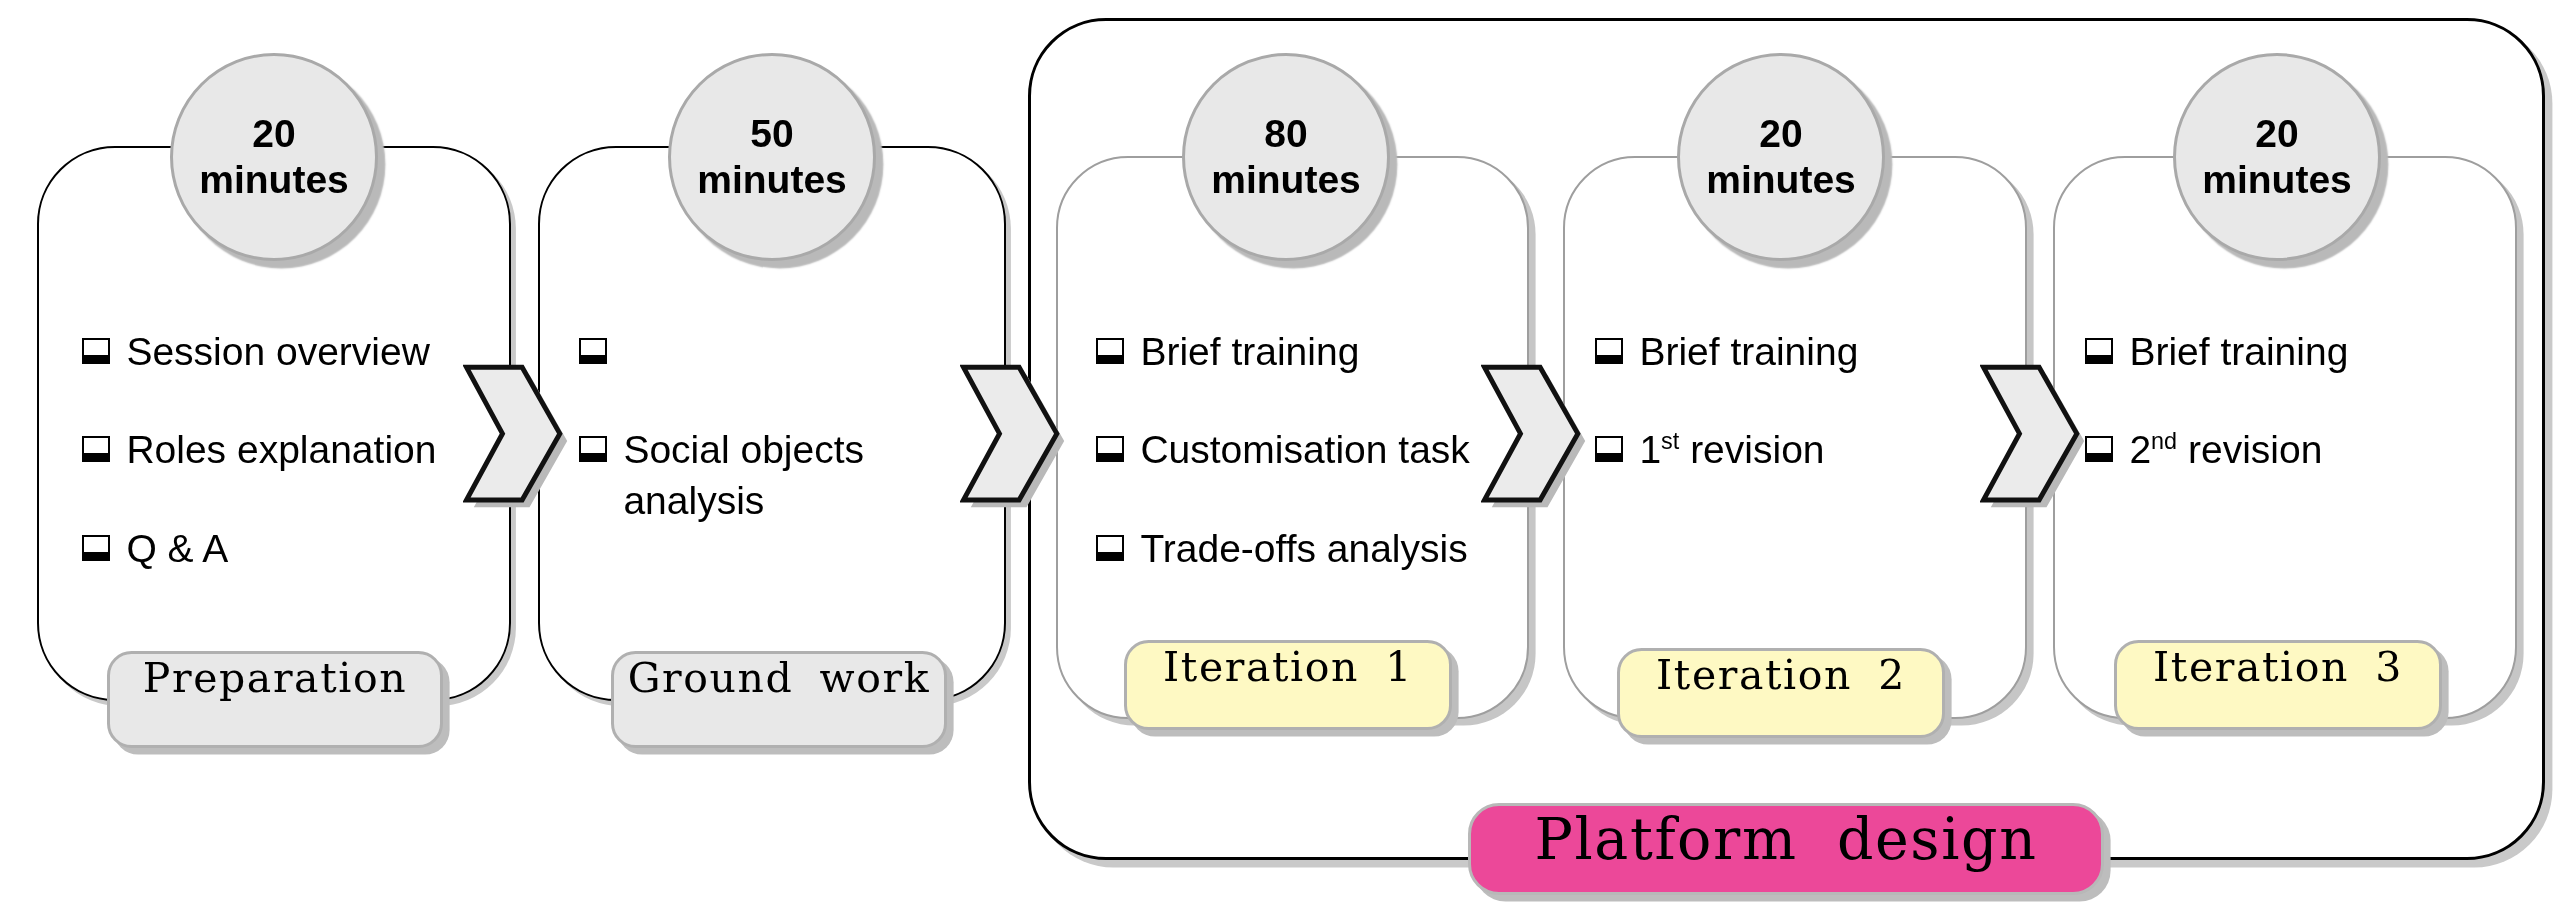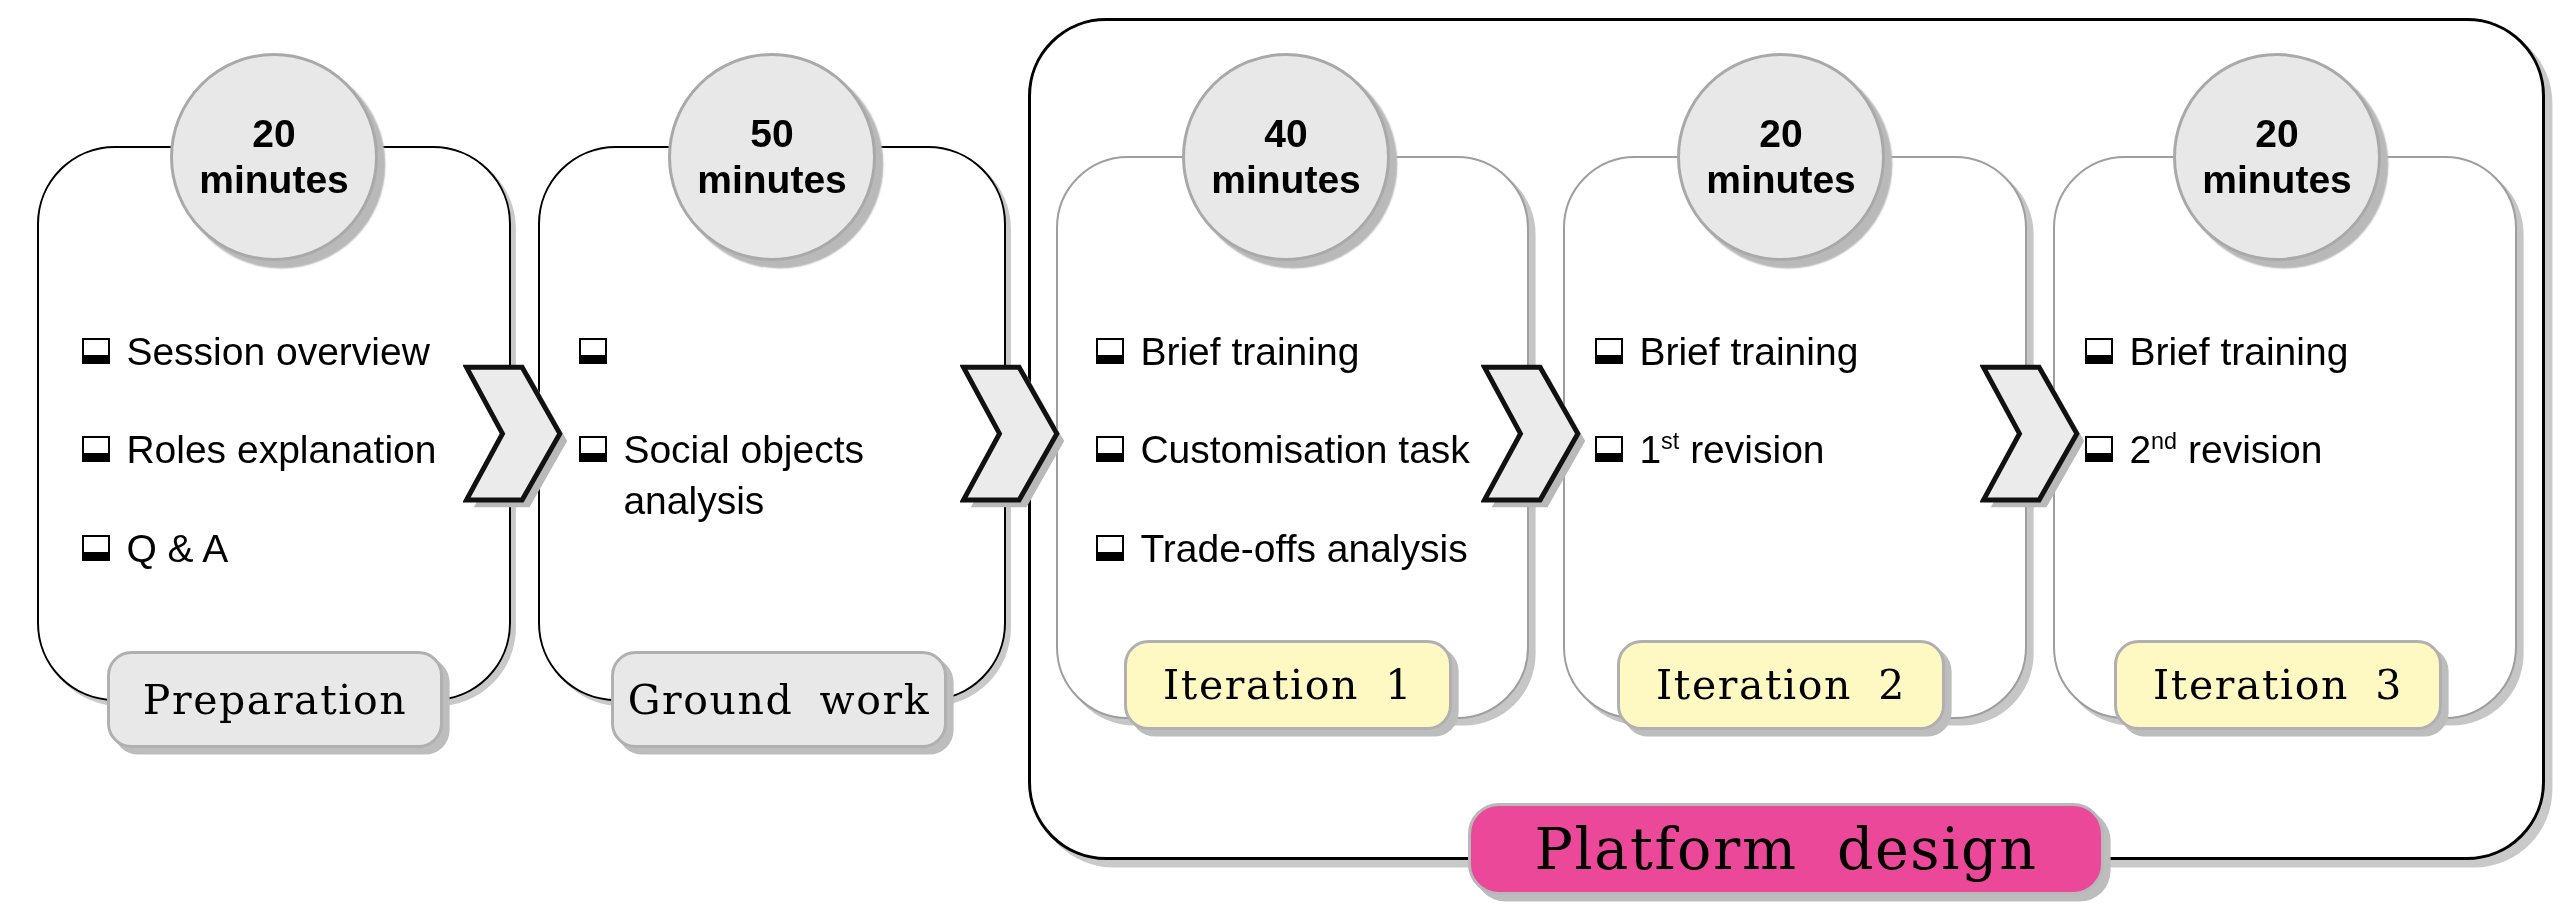--- a/index.html
+++ b/index.html
@@ -53,37 +53,37 @@
   }
   .checkbox {
     flex:0 0 auto; width:28px; height:26px; background:#fff;
     border:2.5px solid #000; border-bottom:9px solid #000;
     margin:12.3px 16.4px 0 0;
   }
   sup { font-size:60%; line-height:0; vertical-align:super; }
 
   
   .plabel {
-    position:absolute; display:flex; align-items:center; justify-content:center;
+    position:absolute; display:flex; justify-content:center;
     font-family:"DejaVu Serif","Liberation Serif",serif; font-size:41px;
     letter-spacing:1.6px; word-spacing:11.5px; text-align:center;
     border-radius:24.6px; z-index:3;
   }
   .plabel.gray {
     top:651px; height:97px; background:#e8e8e8; border:3.3px solid #b0b0b0;
     box-shadow:6.6px 6.6px 0 #bdbdbd;
   }
   .plabel.white {
     top:640px; height:90px; background:#fef9c3; border:3.3px solid #b0b0b0;
     box-shadow:6.6px 6.6px 0 #bdbdbd;
   }
   .plabel.l1 { left:107px;  width:336px; }
   .plabel.l2 { left:611px;  width:336px; }
   .plabel.l3 { left:1124px; width:328px; }
-  .plabel.l4 { left:1617px; width:328px; }
+  .plabel.l4 { left:1617px; width:328px;margin-top:8px; }
   .plabel.l5 { left:2114px; width:328px; }
   .plabel.container-label {
     top:803px; left:1468px; width:636px; height:92px;
     background:#ec4899; border:3.3px solid #b8b8b8; border-radius:31px;
     box-shadow:6.6px 6.6px 0 #bdbdbd; font-size:57px; word-spacing:19.7px; z-index:3;
   }
 
   
   .arrow { position:absolute; top:364px; z-index:4; }
   .arrow.a1 { left:463px; }
@@ -106,21 +106,21 @@
 
   <div class="circle c1">
     <div>20</div>
     <div>minutes</div>
   </div>
   <div class="circle c2">
     <div>50</div>
     <div>minutes</div>
   </div>
   <div class="circle c3">
-    <div>40</div>
+    <div>80</div>
     <div>minutes</div>
   </div>
   <div class="circle c4">
     <div>20</div>
     <div>minutes</div>
   </div>
   <div class="circle c5">
     <div>20</div>
     <div>minutes</div>
   </div>

